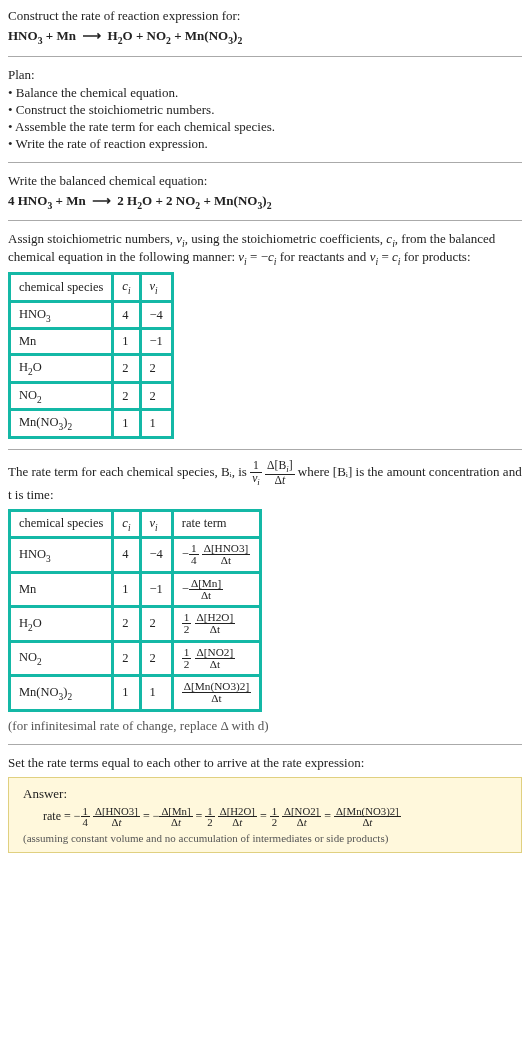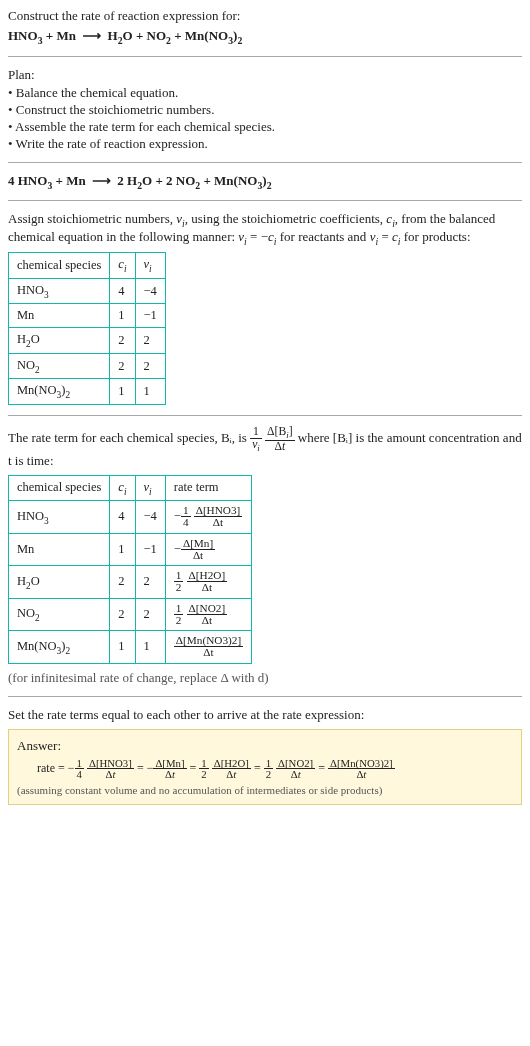--- a/index.html
+++ b/index.html
@@ -32,21 +32,21 @@
   }
   .plan-list div {
     margin: 1px 0;
   }
   .tbl {
     border-collapse: collapse;
     margin: 6px 0;
     font-size: 12.5px;
   }
   .tbl th, .tbl td {
-    border: 1px solid #14b8a6;
+    border: 3px solid #14b8a6;
     padding: 4px 8px;
     text-align: left;
   }
   .tbl th {
     font-weight: normal;
     background: #fff;
   }
   .frac {
     display: inline-block;
     text-align: center;
@@ -62,21 +62,21 @@
     border-bottom: 1px solid #222;
   }
   .footnote {
     font-size: 13px;
     color: #555;
     margin-top: 2px;
   }
   .answer-box {
     background: #fff8dc;
     border: 1px solid #e0d080;
-    padding: 8px 8px;
+    padding: 8px 14px;
     margin-top: 6px;
   }
   .answer-label {
     font-size: 13px;
     margin-bottom: 4px;
   }
   .answer-eq {
     font-size: 12px;
     margin-left: 20px;
     white-space: nowrap;
@@ -106,20 +106,21 @@
     <div>• Balance the chemical equation.</div>
     <div>• Construct the stoichiometric numbers.</div>
     <div>• Assemble the rate term for each chemical species.</div>
     <div>• Write the rate of reaction expression.</div>
   </div>
 </div>
 
 <hr>
 
 <div>
+  <div class="section-title">Write the balanced chemical equation:</div>
   <div class="eq">
     4 HNO<sub>3</sub> + Mn &nbsp;⟶&nbsp; 2 H<sub>2</sub>O + 2 NO<sub>2</sub> + Mn(NO<sub>3</sub>)<sub>2</sub>
   </div>
 </div>
 
 <hr>
 
 <div>
   <div>
     Assign stoichiometric numbers, <span class="italic">ν<sub>i</sub></span>, using the stoichiometric coefficients, <span class="italic">c<sub>i</sub></span>, from the balanced chemical equation in the following manner: <span class="italic">ν<sub>i</sub></span> = −<span class="italic">c<sub>i</sub></span> for reactants and <span class="italic">ν<sub>i</sub></span> = <span class="italic">c<sub>i</sub></span> for products:

